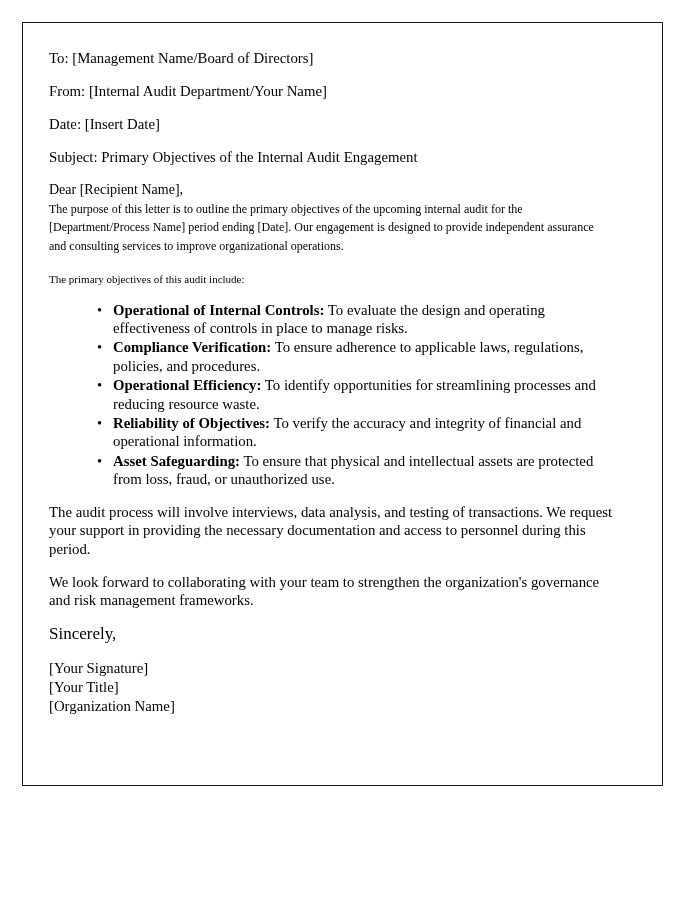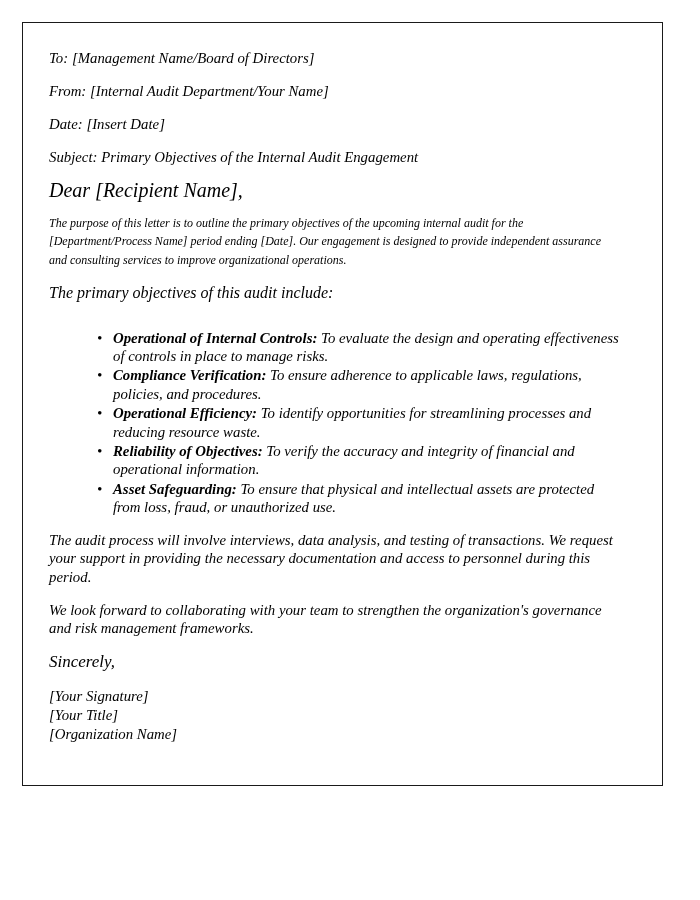--- a/index.html
+++ b/index.html
@@ -22,46 +22,45 @@
     width: 641px;
     height: 764px;
     border: 1.5px solid #1a1a1a;
     box-sizing: border-box;
     background: #ffffff;
   }
 
   .letter-body {
     padding: 26px 40px 0 26px;
     box-sizing: border-box;
-    font-style: italic;
   }
 
   .head-line {
     font-size: 14.8px;
     line-height: 18px;
     margin: 0 0 15px 0;
   }
 
   .salutation {
-    font-size: 20px;
+    font-size: 14px;
     line-height: 18px;
-    margin: 0 0 15px 0;
+    margin: 0 0 1px 0;
   }
 
   .para {
     font-size: 12px;
     line-height: 18.4px;
     margin: 0 0 15px 0;
     max-width: 558px;
   }
 
   .para-lead-in {
-    font-size: 16px;
+    font-size: 11px;
     line-height: 18.4px;
-    margin: 0 0 26px 0;
+    margin: 0 0 12px 0;
   }
 
   .objectives-list {
     list-style: none;
     margin: 0 0 14px 0;
     padding: 0 0 0 0;
     max-width: 590px;
   }
 
   .objectives-list li {

